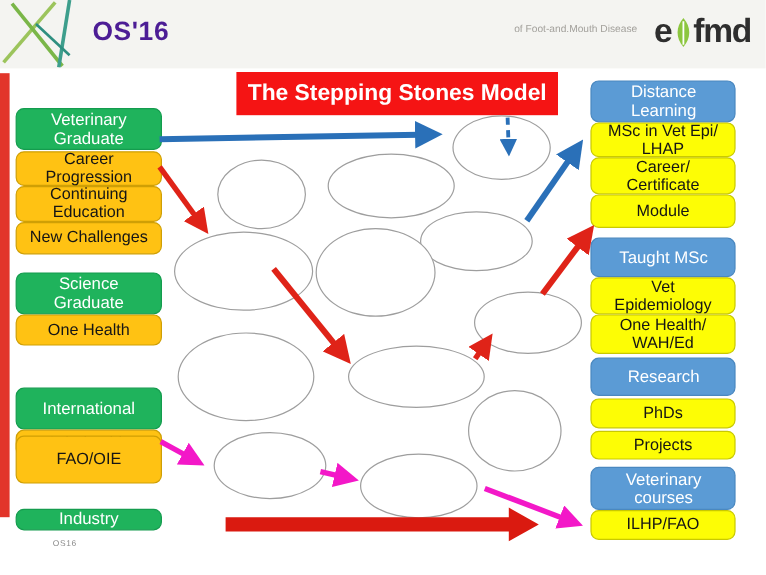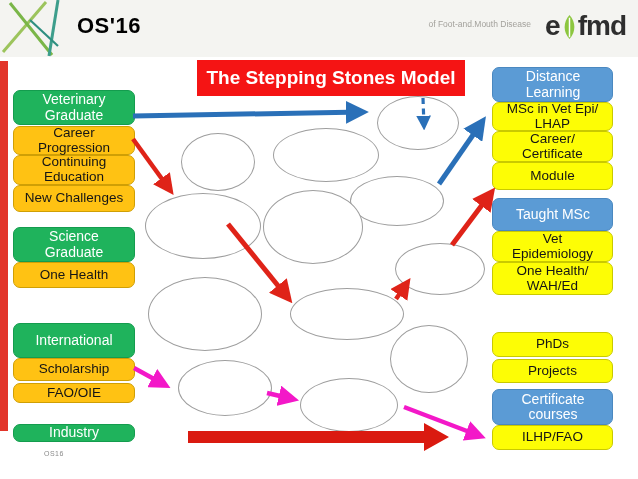--- a/index.html
+++ b/index.html
@@ -2,21 +2,21 @@
 <html><head>
 <meta charset="utf-8">
 <style>
   html,body{margin:0;padding:0;background:#ffffff;}
   body{width:638px;height:479px;overflow:hidden;position:relative;
        font-family:"Liberation Sans", sans-serif;}
   .stage{position:absolute;inset:0;width:638px;height:479px;background:#ffffff;}
 
   
   .hdr{position:absolute;left:0;top:0;width:638px;height:57px;background:#f4f4f1;}
-  .brand{position:absolute;left:77px;top:13px;font-size:22px;font-weight:600;color:#000000;letter-spacing:.5px;}
+  .brand{position:absolute;left:77px;top:13px;font-size:22px;font-weight:600;color:#4c1d95;letter-spacing:.5px;}
   .org{position:absolute;right:107px;top:19px;text-align:right;font-size:8.5px;line-height:1.3;color:#a3a19c;}
   .eufmd{position:absolute;right:12px;top:10px;display:flex;align-items:center;font-weight:bold;
          font-size:28px;color:#2e2e2e;letter-spacing:-1px;}
   .eufmd .leaf{margin:2px 0 0 1px;}
 
   
   .redbar{position:absolute;left:0;top:61px;width:8px;height:370px;background:#e2352a;}
 
   
   .title{position:absolute;left:197px;top:60px;width:268px;height:36px;background:#f51414;
@@ -26,21 +26,21 @@
   .bx{position:absolute;border-radius:7px;display:flex;align-items:center;justify-content:center;
       text-align:center;font-size:13.5px;line-height:1.08;padding:1px 10px;box-sizing:border-box;}
   .green{background:#1fb35c;border:1.5px solid #149c4e;color:#ffffff;font-size:14px;}
   .gold{background:#ffc213;border:1.5px solid #cf9f05;color:#151515;}
   .yellow{background:#fdfd05;border:1.5px solid #c9c900;color:#151515;}
   .blue{background:#5b9bd5;border:1.5px solid #4a88c0;color:#ffffff;font-size:14px;padding-left:11px;}
 
   .lbx{left:13px;width:122px;margin-top:24px;}
   .lb0{top:66px;height:35px}.lb1{top:102px;height:29px}.lb2{top:131px;height:30px}.lb3{top:161px;height:27px}
   .lb4{top:203px;height:35px}.lb5{top:238px;height:26px}.lb6{top:265px;height:27px}
-  .lb7{top:299px;height:35px}.lb8{top:334px;height:23px}.lb9{top:359px;height:20px}
+  .lb7{top:299px;height:35px}.lb8{top:334px;height:23px}.lb9{top:339px;height:40px}
   .lb10{top:400px;height:18px}.lb11{top:420px;height:27px}
 
   .rbx{left:492px;width:121px;}
   .rb0{top:67px;height:35px}.rb1{top:102px;height:29px}.rb2{top:131px;height:31px}.rb3{top:162px;height:28px}
   .rb4{top:198px;height:33px}.rb5{top:231px;height:31px}.rb6{top:262px;height:33px}
   .rb7{top:298px;height:32px}.rb8{top:332px;height:25px}.rb9{top:359px;height:24px}
   .rb10{top:389px;height:36px}.rb11{top:425px;height:25px}
 
   
   .ell{position:absolute;border:1.3px solid #9e9e9e;border-radius:50%;background:#ffffff;}
@@ -101,23 +101,24 @@
   <div class="bx lbx gold lb9">FAO/OIE</div>
   <div class="bx lbx green lb10">Industry</div>
 
   <div class="bx rbx blue rb0">Distance Learning</div>
   <div class="bx rbx yellow rb1">MSc in Vet Epi/ LHAP</div>
   <div class="bx rbx yellow rb2">Career/ Certificate</div>
   <div class="bx rbx yellow rb3">Module</div>
   <div class="bx rbx blue rb4">Taught MSc</div>
   <div class="bx rbx yellow rb5">Vet Epidemiology</div>
   <div class="bx rbx yellow rb6">One Health/ WAH/Ed</div>
+  <div class="bx rbx blue rb7">Research</div>
   <div class="bx rbx yellow rb8">PhDs</div>
   <div class="bx rbx yellow rb9">Projects</div>
-  <div class="bx rbx blue rb10">Certificate courses</div>
+  <div class="bx rbx blue rb10">Veterinary courses</div>
   <div class="bx rbx yellow rb11">ILHP/FAO</div>
 
   <div class="ell e1"></div>
   <div class="ell e2"></div>
   <div class="ell e3"></div>
   <div class="ell e4"></div>
   <div class="ell e5"></div>
   <div class="ell e6"></div>
   <div class="ell e7"></div>
   <div class="ell e8"></div>

